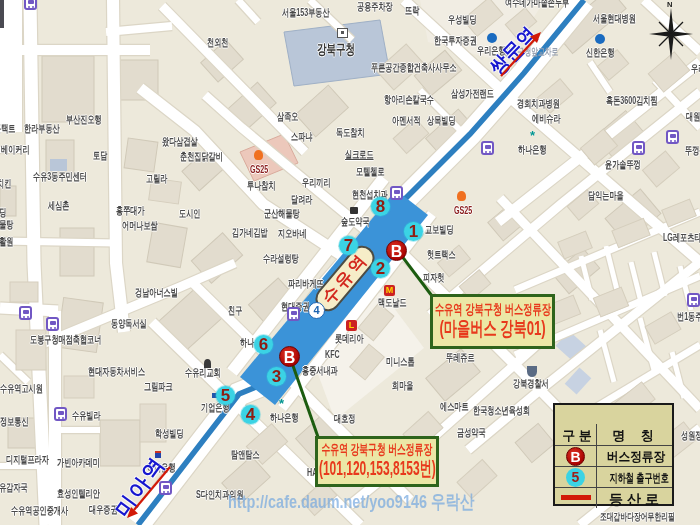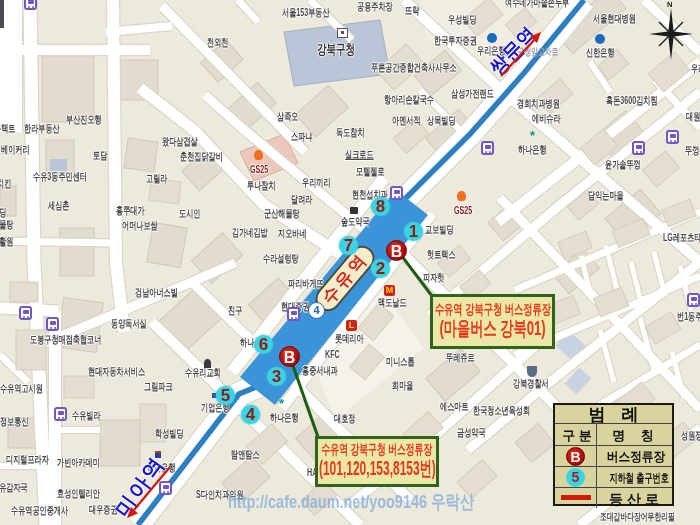--- a/index.html
+++ b/index.html
@@ -251,22 +251,20 @@
 <div class="box" style="left:430px;top:294px;width:125px;height:55px;box-sizing:border-box;display:flex;flex-direction:column;align-items:center;">
  <div style="font:bold 14px/16px 'Liberation Sans';margin-top:4px;white-space:nowrap;transform:scaleX(.66);transform-origin:50% 50%;">수유역 강북구청 버스정류장</div>
  <div style="font:bold 20px/22px 'Liberation Sans';white-space:nowrap;transform:scaleX(.66);transform-origin:50% 50%;">(마을버스 강북01)</div>
 </div>
 <div class="box" style="left:315px;top:436px;width:124px;height:51px;box-sizing:border-box;display:flex;flex-direction:column;align-items:center;">
  <div style="font:bold 14px/15px 'Liberation Sans';margin-top:3px;white-space:nowrap;transform:scaleX(.63);transform-origin:50% 50%;">수유역 강북구청 버스정류장</div>
  <div style="font:bold 20px/22px 'Liberation Sans';white-space:nowrap;transform:scaleX(.60);transform-origin:50% 50%;">(101,120,153,8153번)</div>
 </div>
 
 <div id="legend">
- <div style="position:absolute;left:0;top:0;width:100%;height:19px;border-bottom:1px solid #444;
-   font:bold 17px/19px 'Liberation Sans';text-align:center;letter-spacing:16px;color:#111;padding-left:16px;box-sizing:border-box;">범례</div>
  <div style="position:absolute;left:41px;top:19px;width:1px;height:84px;background:#444;"></div>
  <div style="position:absolute;left:0;top:40px;width:100%;height:1px;background:#444;"></div>
  <div style="position:absolute;left:0;top:61px;width:100%;height:1px;background:#444;"></div>
  <div style="position:absolute;left:0;top:82px;width:100%;height:1px;background:#444;"></div>
  <div style="position:absolute;left:2px;top:24px;width:40px;text-align:center;font:bold 13px/14px 'Liberation Sans';color:#111;">구 분</div>
  <div style="position:absolute;left:42px;top:24px;width:78px;text-align:center;font:bold 13px/14px 'Liberation Sans';color:#111;letter-spacing:6px;">명 칭</div>
  <div style="position:absolute;left:11px;top:42px;width:19px;height:19px;border-radius:50%;background:radial-gradient(circle at 40% 35%,#e03423,#a50000 75%);border:1px solid #6d0000;color:#fff;font:bold 14px/19px 'Liberation Sans';text-align:center;box-sizing:border-box;">B</div>
  <div style="position:absolute;left:42px;top:45px;width:78px;text-align:center;font:bold 13px/14px 'Liberation Sans';color:#111;transform:scaleX(.9);">버스정류장</div>
  <div style="position:absolute;left:11px;top:63px;width:19px;height:19px;border-radius:50%;background:#3bd3e4;color:#9f2018;font:bold 14px/19px 'Liberation Sans';text-align:center;">5</div>
  <div style="position:absolute;left:42px;top:67px;width:78px;text-align:center;font:bold 12px/13px 'Liberation Sans';color:#111;transform:scaleX(.68);white-space:nowrap;">지하철 출구번호</div>

